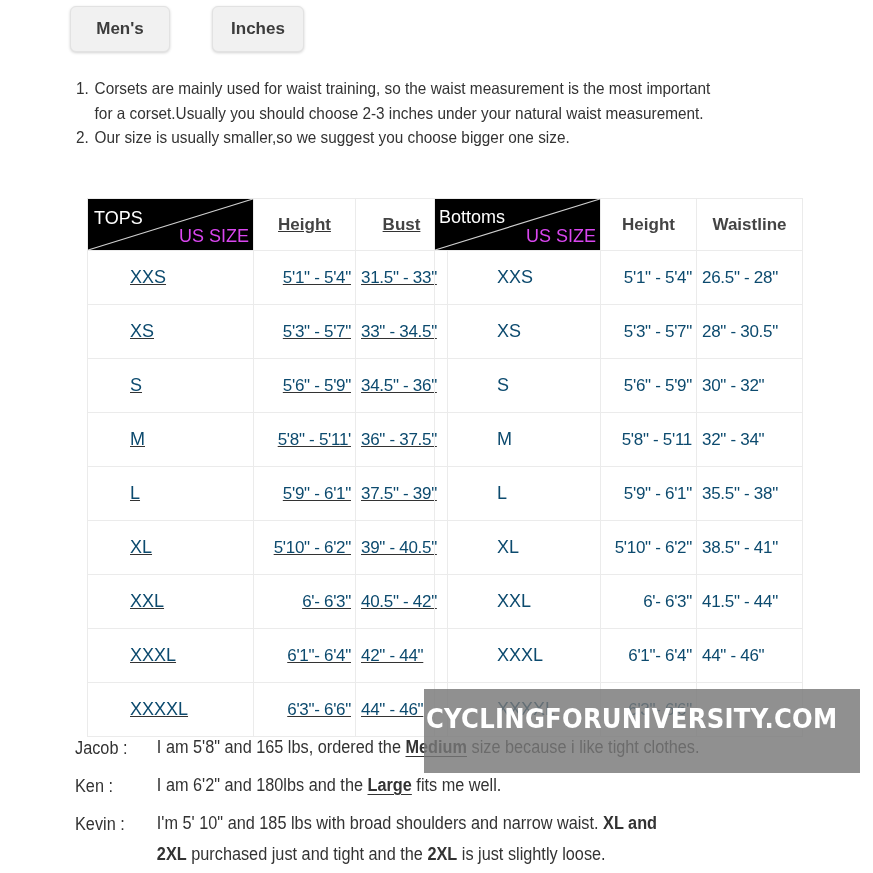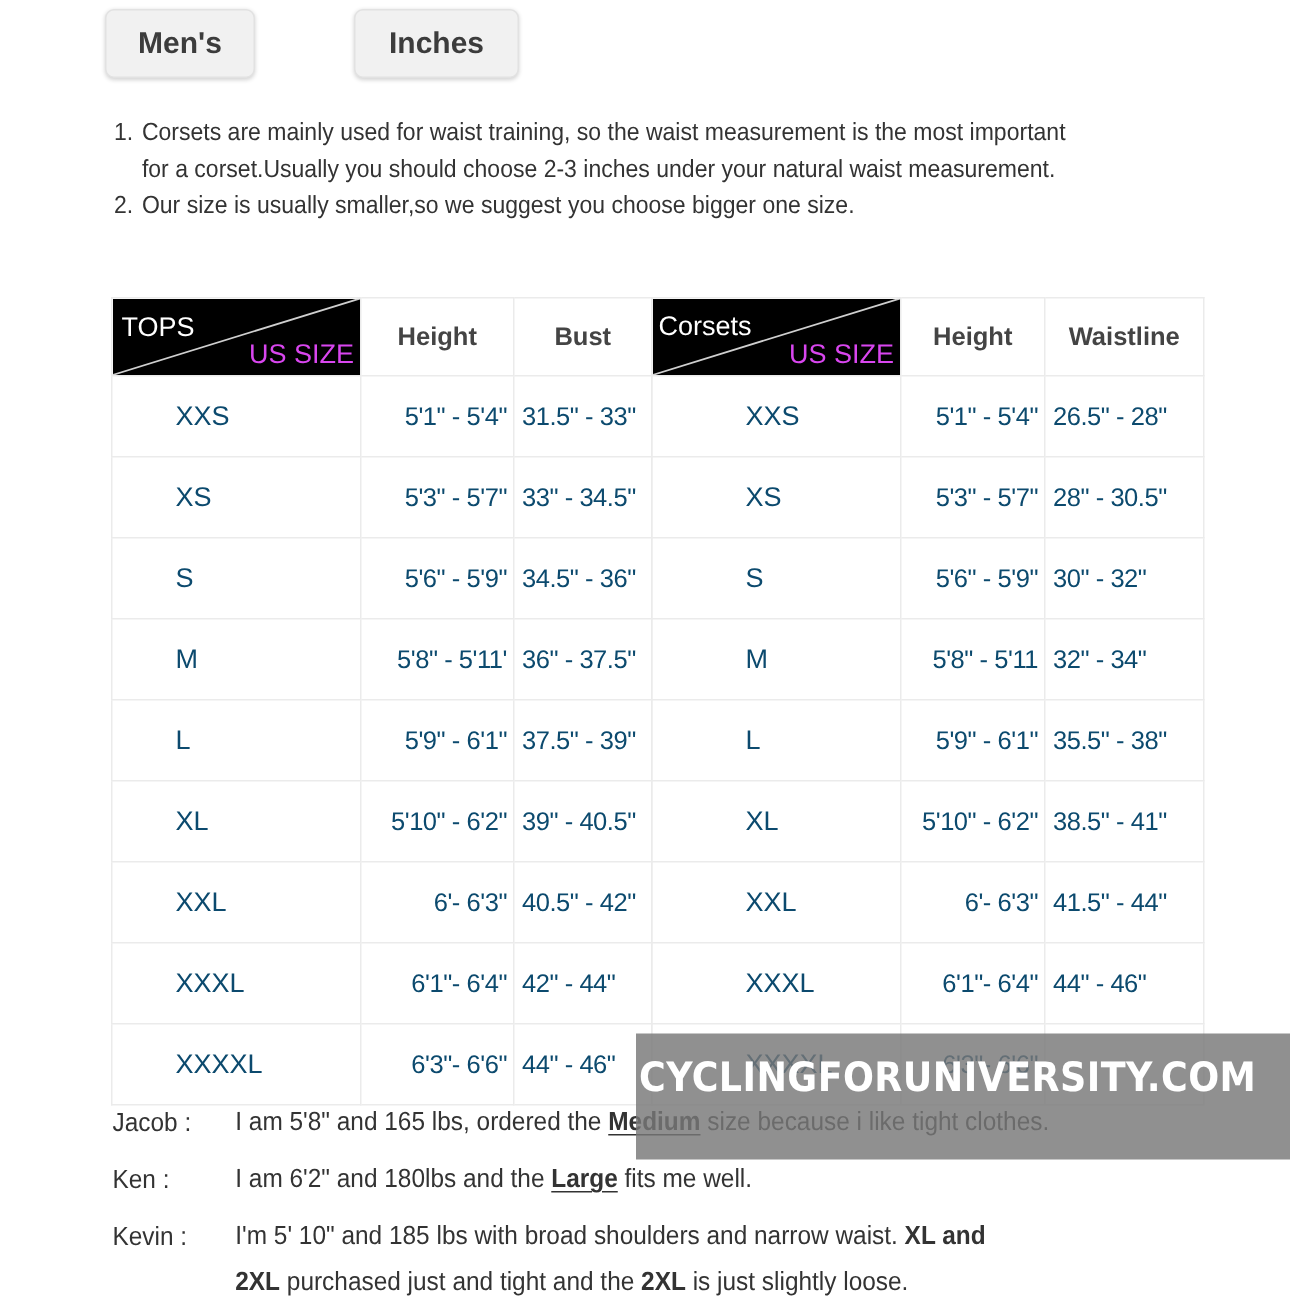--- a/index.html
+++ b/index.html
@@ -3,35 +3,35 @@
 <meta charset="utf-8">
 <style>
   * { box-sizing: border-box; margin: 0; padding: 0; }
   html, body { width: 873px; height: 873px; background: #ffffff; overflow: hidden; }
   body { position: relative; font-family: "Liberation Sans", sans-serif; color: #333; }
 
   .tab-btn {
     position: absolute; top: 6px; height: 46px;
     background: #f1f1f1; border: 1px solid #e2e2e2; border-radius: 6px;
     box-shadow: 0 1px 3px rgba(0,0,0,0.18);
-    font-family: "Liberation Sans", sans-serif; font-weight: bold; font-size: 20px;
+    font-family: "Liberation Sans", sans-serif; font-weight: bold; font-size: 17px;
     color: #3c3c3c; display: flex; align-items: center; justify-content: center;
     cursor: pointer;
   }
   #btn-gender { left: 70px; width: 100px; }
-  #btn-unit { left: 212px; width: 110px; margin-left: 24px; }
+  #btn-unit { left: 212px; width: 92px; }
 
   .notes { position: absolute; left: 76px; top: 76px; width: 700px;
     font-family: "Liberation Sans", sans-serif; font-size: 16.5px; color: #333; line-height: 24.5px; transform: scaleX(0.93); transform-origin: left top; }
   .notes .note { display: flex; }
   .notes .num { width: 20px; flex: none; }
   .notes .txt { flex: 1; }
 
   table.size-table { position: absolute; top: 198px; border-collapse: collapse; table-layout: fixed; }
-  #tops-table { left: 74px; }
+  #tops-table { left: 87px; text-decoration: underline; }
   #bottoms-table { left: 434px; }
   table.size-table td, table.size-table th { border: 1px solid #ebebeb; height: 54px; font-weight: normal; color: #0c4a6e; white-space: nowrap; overflow: hidden; }
   table.size-table thead th { height: 52px; font-weight: bold; font-size: 17px; color: #444; text-align: center; }
   th.diag { position: relative; background: #000; color: #fff; padding: 0; border: none; }
   th.diag svg { position: absolute; left: 0; top: 0; width: 100%; height: 100%; }
   th.diag .d-top { position: absolute; left: 6px; top: 9px; font-size: 18px; font-weight: normal; color: #fff; }
   th.diag .d-bot { position: absolute; right: 4px; bottom: 3px; font-size: 18px; font-weight: normal; color: #d946ef; }
   td.size { font-size: 18px; color: #333; }
   #tops-table td.size { padding-left: 42px; }
   #bottoms-table td.size { padding-left: 62px; }
@@ -139,21 +139,21 @@
       <col style="width:166px">
       <col style="width:96px">
       <col style="width:106px">
     </colgroup>
   <thead>
     <tr>
       <th class="diag">
         <svg viewBox="0 0 166 52" preserveAspectRatio="none">
             <line x1="0" y1="52" x2="166" y2="0" stroke="#cfcfcf" stroke-width="1.2"></line>
           </svg>
-        <span class="d-top" style="left:4px;top:8px;">Corsets</span>
+        <span class="d-top" style="left:4px;top:8px;">Bottoms</span>
         <span class="d-bot">US SIZE</span>
       </th>
       <th>Height</th>
       <th>Waistline</th>
     </tr>
   </thead>
   <tbody>
     <tr>
         <td class="size">XXS</td>
         <td class="val">5'1" - 5'4"</td>

